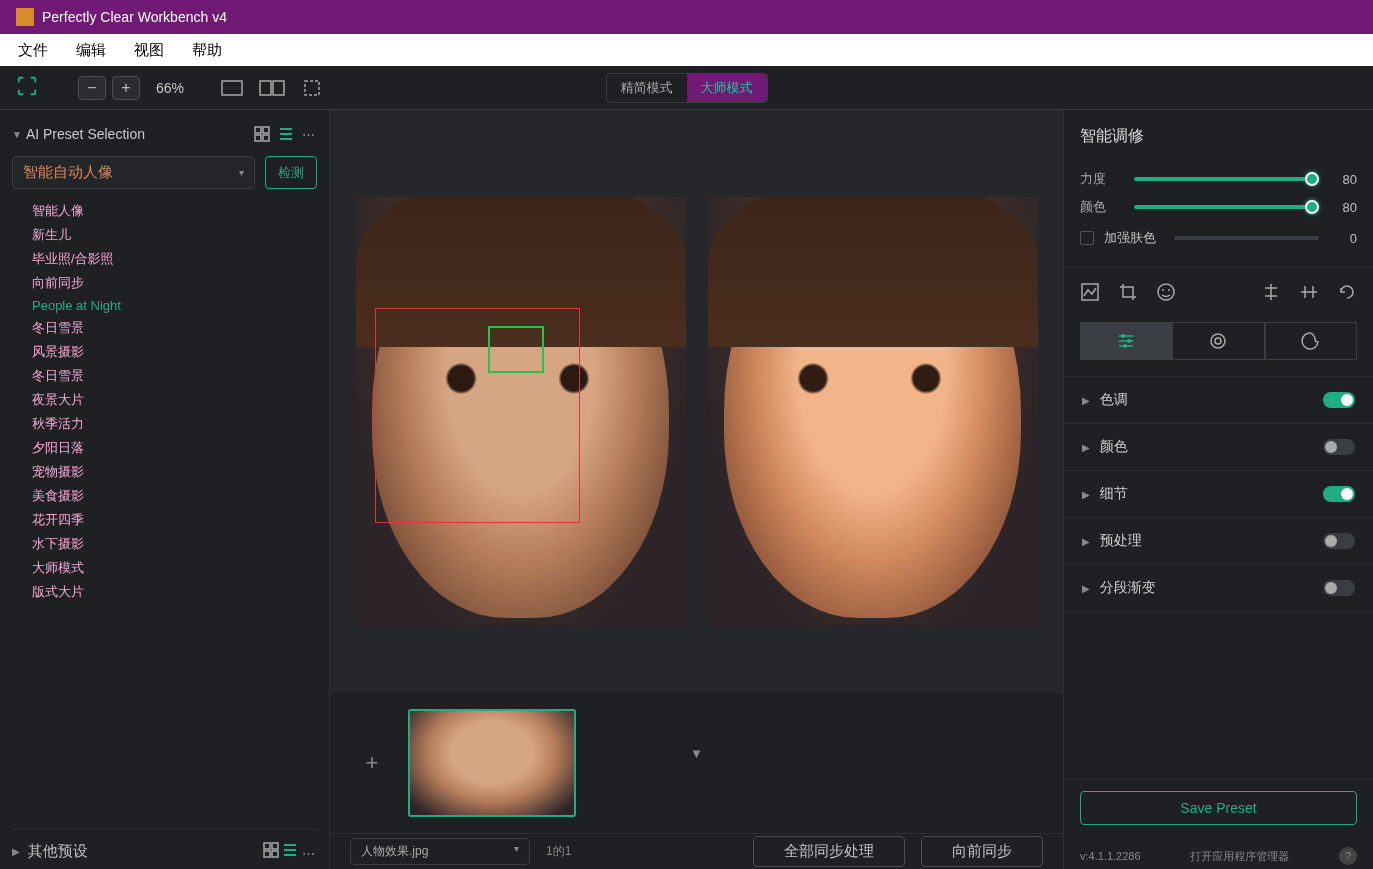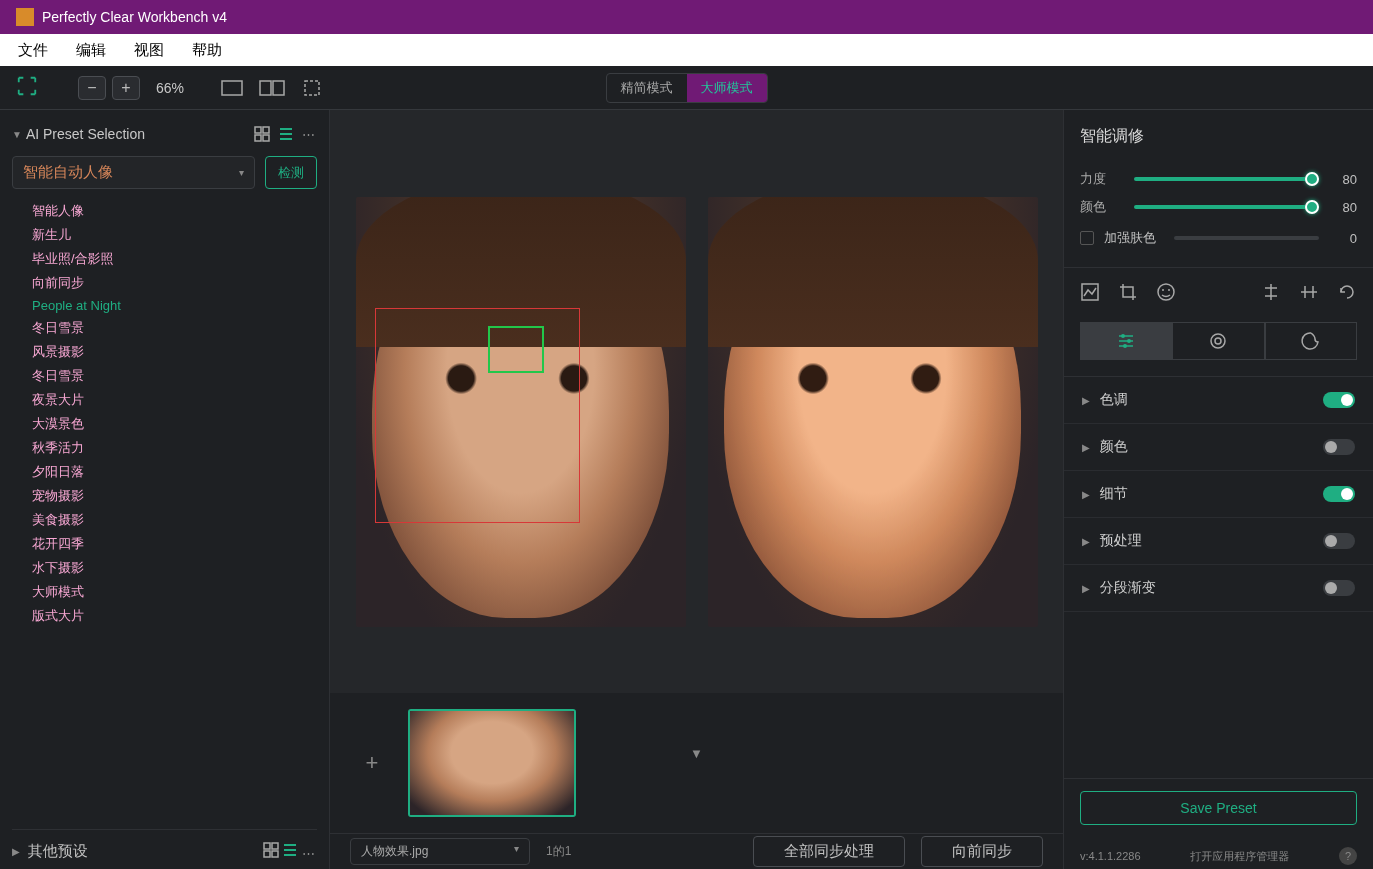--- a/index.html
+++ b/index.html
@@ -165,21 +165,20 @@
       <div class="preset-list" id="preset-list">
           <div>智能人像</div>
           <div>新生儿</div>
           <div>毕业照/合影照</div>
           <div>向前同步</div>
           <div class="sel">People at Night</div>
           <div>冬日雪景</div>
           <div>风景摄影</div>
           <div>冬日雪景</div>
           <div>夜景大片</div>
-          <div>大漠景色</div>
           <div>秋季活力</div>
           <div>夕阳日落</div>
           <div>宠物摄影</div>
           <div>美食摄影</div>
           <div>花开四季</div>
           <div>水下摄影</div>
           <div>大师模式</div>
           <div>版式大片</div>
         </div>
       <div class="section-foot">

